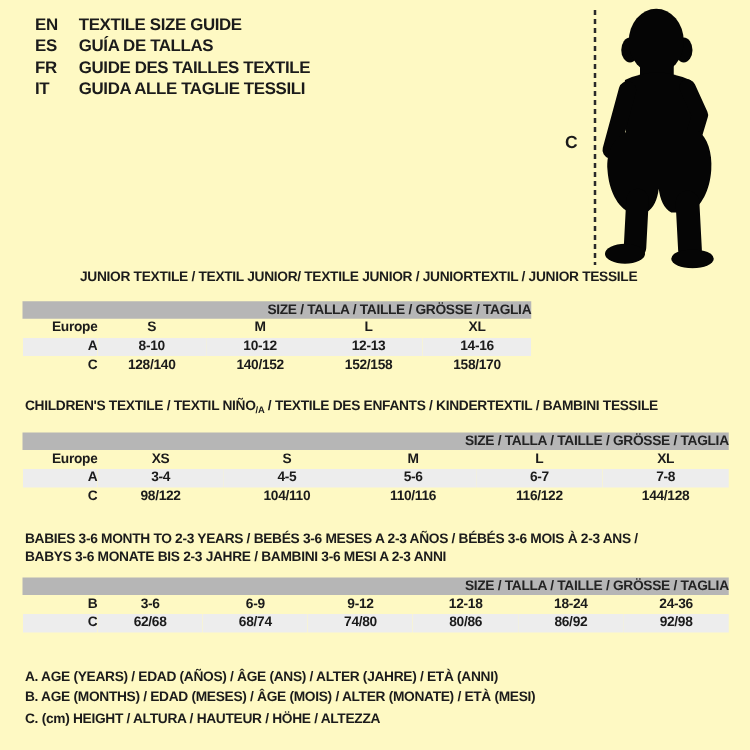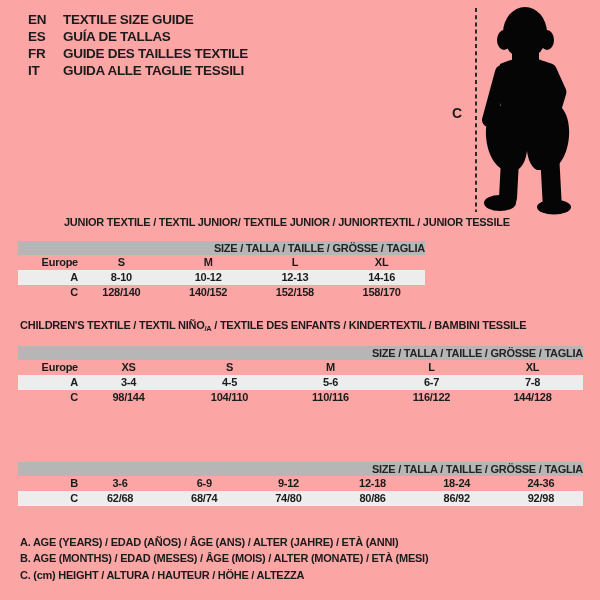--- a/index.html
+++ b/index.html
@@ -1,16 +1,16 @@
 <!DOCTYPE html>
 <html><head>
 <meta charset="utf-8">
 <style>
   html,body{margin:0;padding:0;background:#fff;}
-  .page{position:relative;width:600px;height:600px;background:#fca5a5;overflow:hidden;
+  .page{position:relative;width:600px;height:600px;background:#fef9c3;overflow:hidden;
         font-family:"Liberation Sans",sans-serif;color:#1b1b1b;text-decoration:underline;}
 
   
   .lang-block{position:absolute;left:28px;top:11px;}
   .lang-row{display:flex;height:17px;line-height:17px;font-weight:700;
             font-size:13.5px;letter-spacing:-0.3px;white-space:nowrap;}
   .lang-code{width:35px;}
 
   
   .figure-svg{position:absolute;left:440px;top:0;}
@@ -154,29 +154,33 @@
       <tr class="alt">
         <td class="rowlabel">A</td>
         <td>3-4</td>
         <td>4-5</td>
         <td>5-6</td>
         <td>6-7</td>
         <td>7-8</td>
       </tr>
       <tr>
         <td class="rowlabel">C</td>
-        <td>98/144</td>
+        <td>98/122</td>
         <td>104/110</td>
         <td>110/116</td>
         <td>116/122</td>
         <td>144/128</td>
       </tr>
     </tbody>
   </table>
 
+  <div class="tbl-title" id="babies-title">
+    <div class="line">BABIES 3-6 MONTH TO 2-3 YEARS / BEBÉS 3-6 MESES A 2-3 AÑOS / BÉBÉS 3-6 MOIS À 2-3 ANS /</div>
+    <div class="line">BABYS 3-6 MONATE BIS 2-3 JAHRE / BAMBINI 3-6 MESI A 2-3 ANNI</div>
+  </div>
   <table class="sizes-table" id="babies-table">
     <colgroup>
         <col style="width:60px">
         <col>
         <col>
         <col>
         <col>
         <col>
         <col>
       </colgroup>

